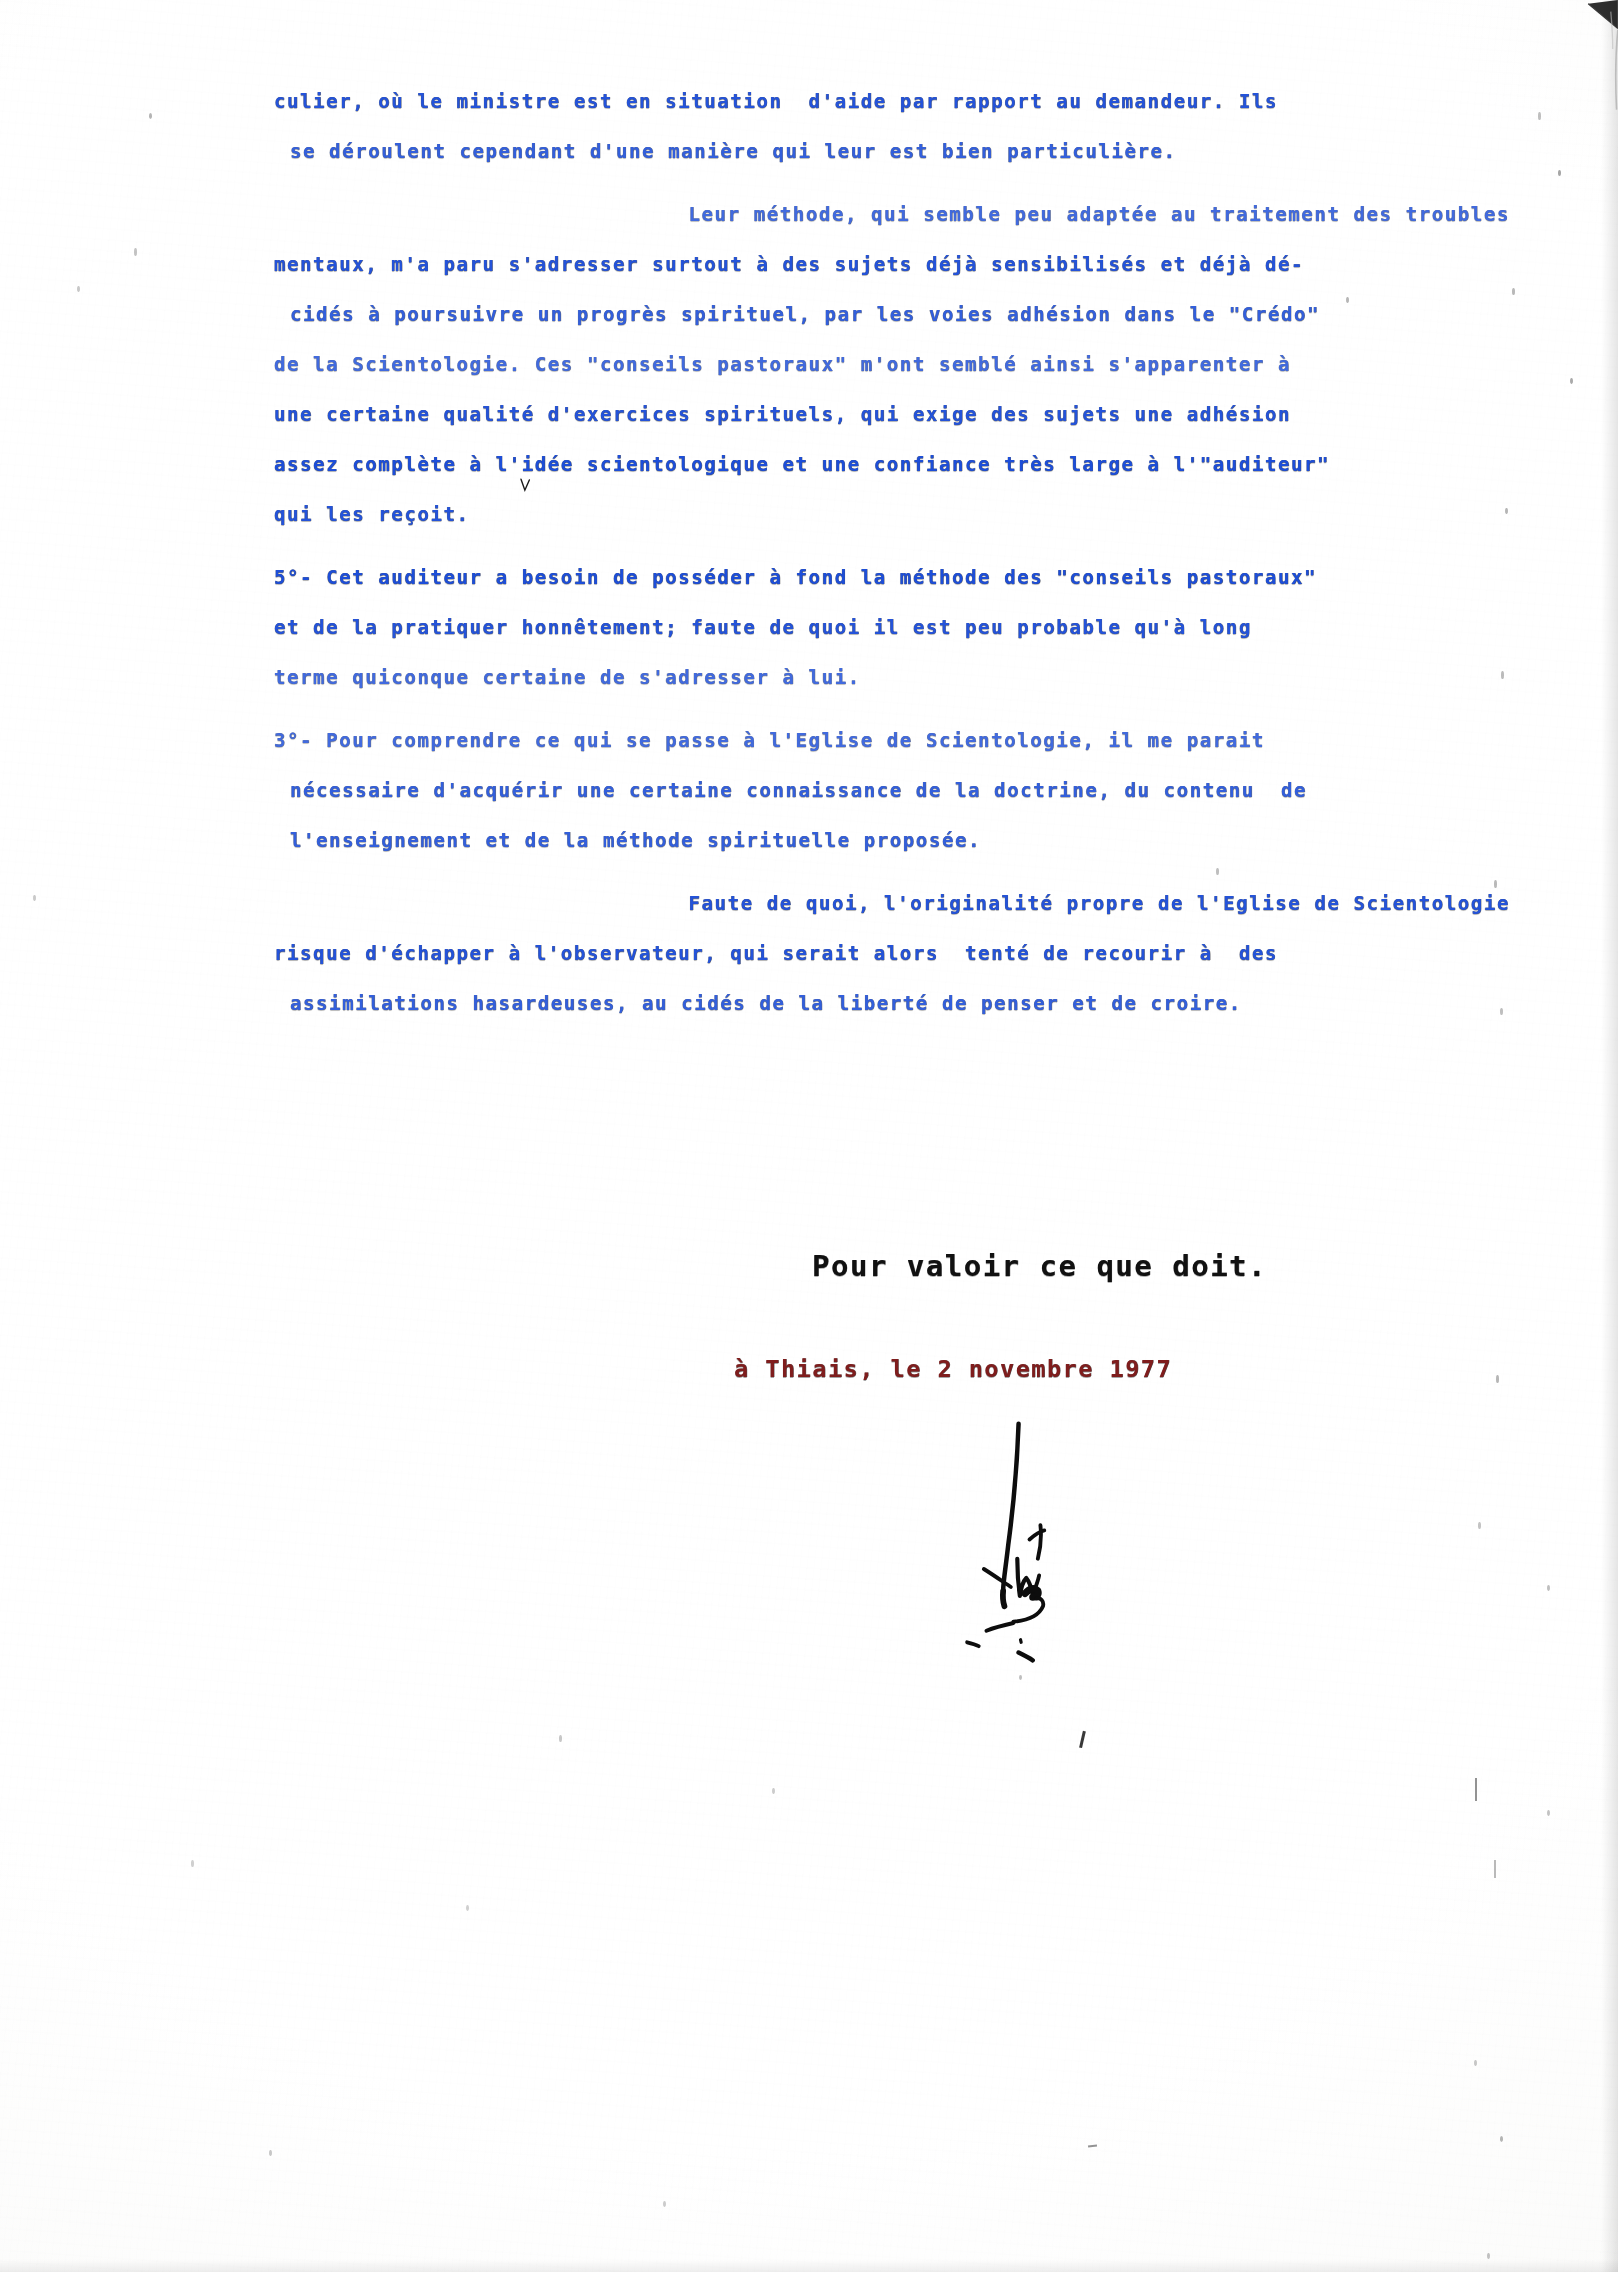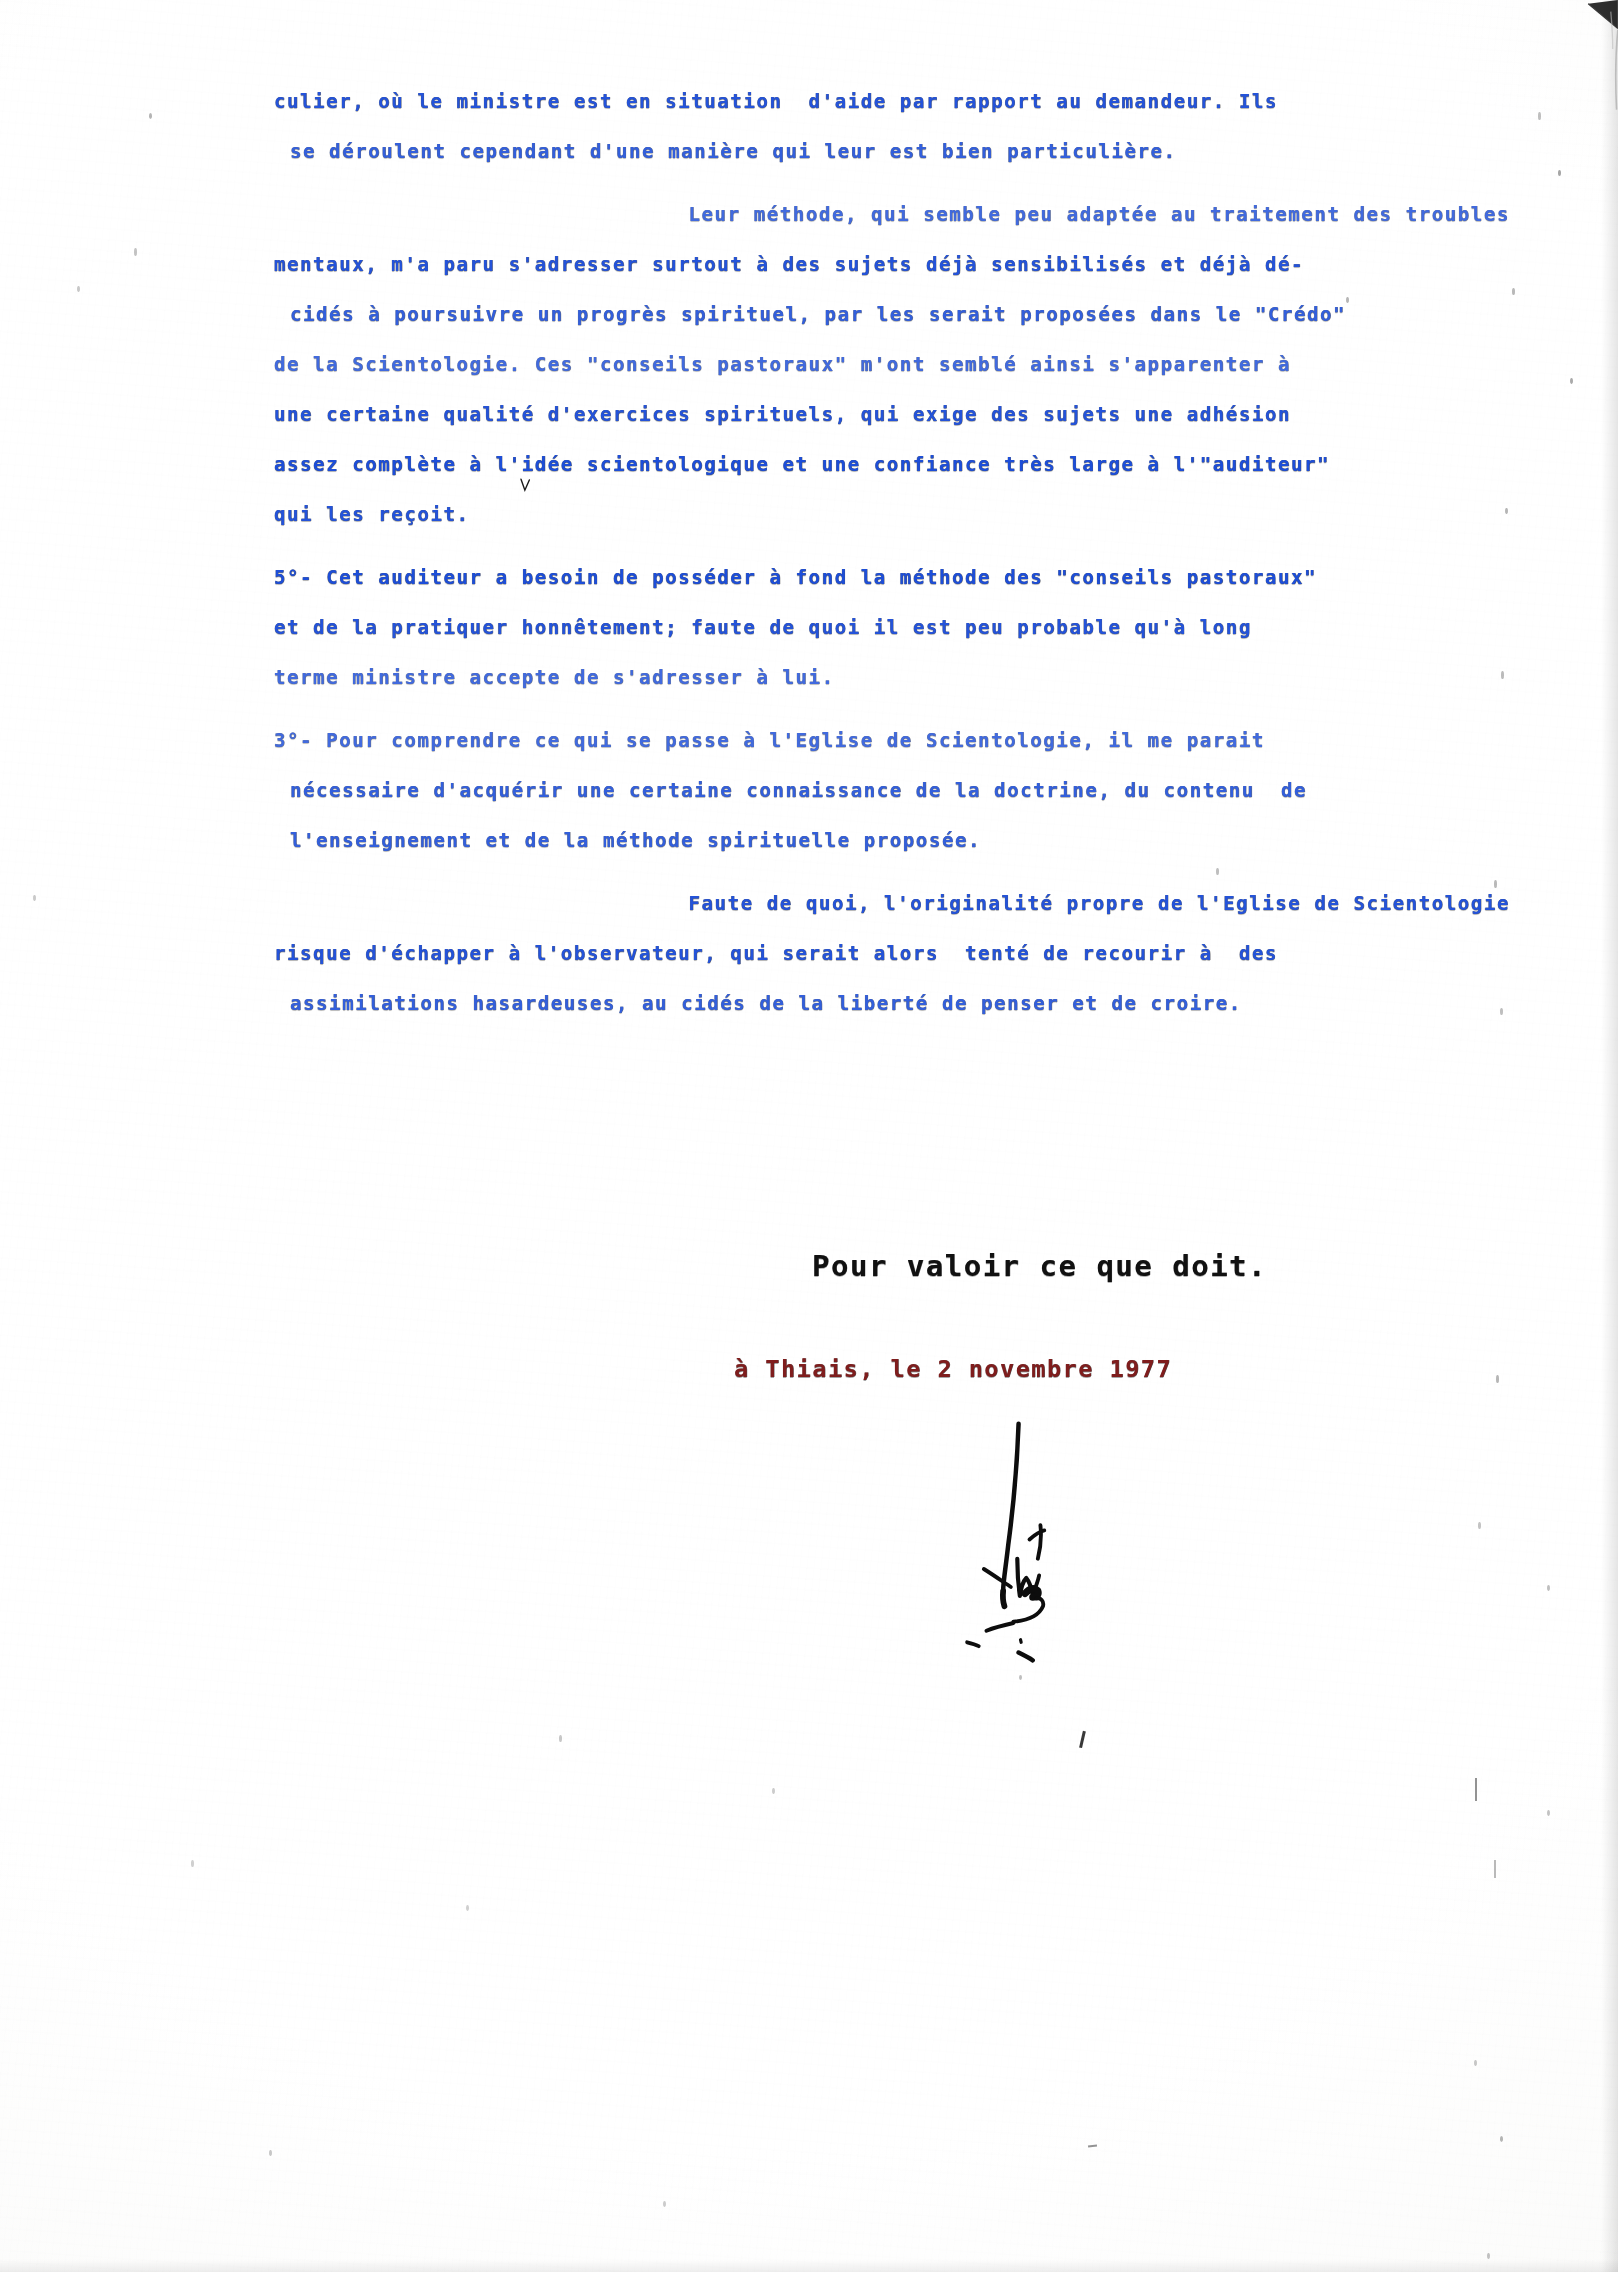--- a/index.html
+++ b/index.html
@@ -163,29 +163,29 @@
   <div id="paper-tint"></div>
   <div id="scan-grain"></div>
 
   <div id="typescript">
 
     <div class="tline ink-a">culier, où le ministre est en situation  d'aide par rapport au demandeur. Ils</div>
     <div class="tline ink-b">se déroulent cependant d'une manière qui leur est bien particulière.</div>
 
     <div class="tline ink-c indent gap-sm">Leur méthode, qui semble peu adaptée au traitement des troubles</div>
     <div class="tline ink-a">mentaux, m'a paru s'adresser surtout à des sujets déjà sensibilisés et déjà dé-</div>
-    <div class="tline ink-b">cidés à poursuivre un progrès spirituel, par les serait proposées dans le "Crédo"</div>
+    <div class="tline ink-b">cidés à poursuivre un progrès spirituel, par les voies adhésion dans le "Crédo"</div>
     <div class="tline ink-c">de la Scientologie. Ces "conseils pastoraux" m'ont semblé ainsi s'apparenter à</div>
     <div class="tline ink-a">une certaine qualité d'exercices spirituels, qui exige des sujets une adhésion</div>
     <div class="tline ink-d">assez complète à l'idée scientologique et une confiance très large à l'"auditeur"</div>
     <div class="tline ink-a">qui les reçoit.</div>
 
     <div class="tline ink-d gap-sm">5°- Cet auditeur a besoin de posséder à fond la méthode des "conseils pastoraux"</div>
     <div class="tline ink-a">et de la pratiquer honnêtement; faute de quoi il est peu probable qu'à long</div>
-    <div class="tline ink-c">terme ministre accepte de s'adresser à lui.</div>
+    <div class="tline ink-c">terme quiconque certaine de s'adresser à lui.</div>
 
     <div class="tline ink-c gap-sm">3°- Pour comprendre ce qui se passe à l'Eglise de Scientologie, il me parait</div>
     <div class="tline ink-b">nécessaire d'acquérir une certaine connaissance de la doctrine, du contenu  de</div>
     <div class="tline ink-b">l'enseignement et de la méthode spirituelle proposée.</div>
 
     <div class="tline ink-a indent gap-sm">Faute de quoi, l'originalité propre de l'Eglise de Scientologie</div>
     <div class="tline ink-a">risque d'échapper à l'observateur, qui serait alors  tenté de recourir à  des</div>
     <div class="tline ink-b">assimilations hasardeuses, au cidés de la liberté de penser et de croire.</div>
 
   </div>

